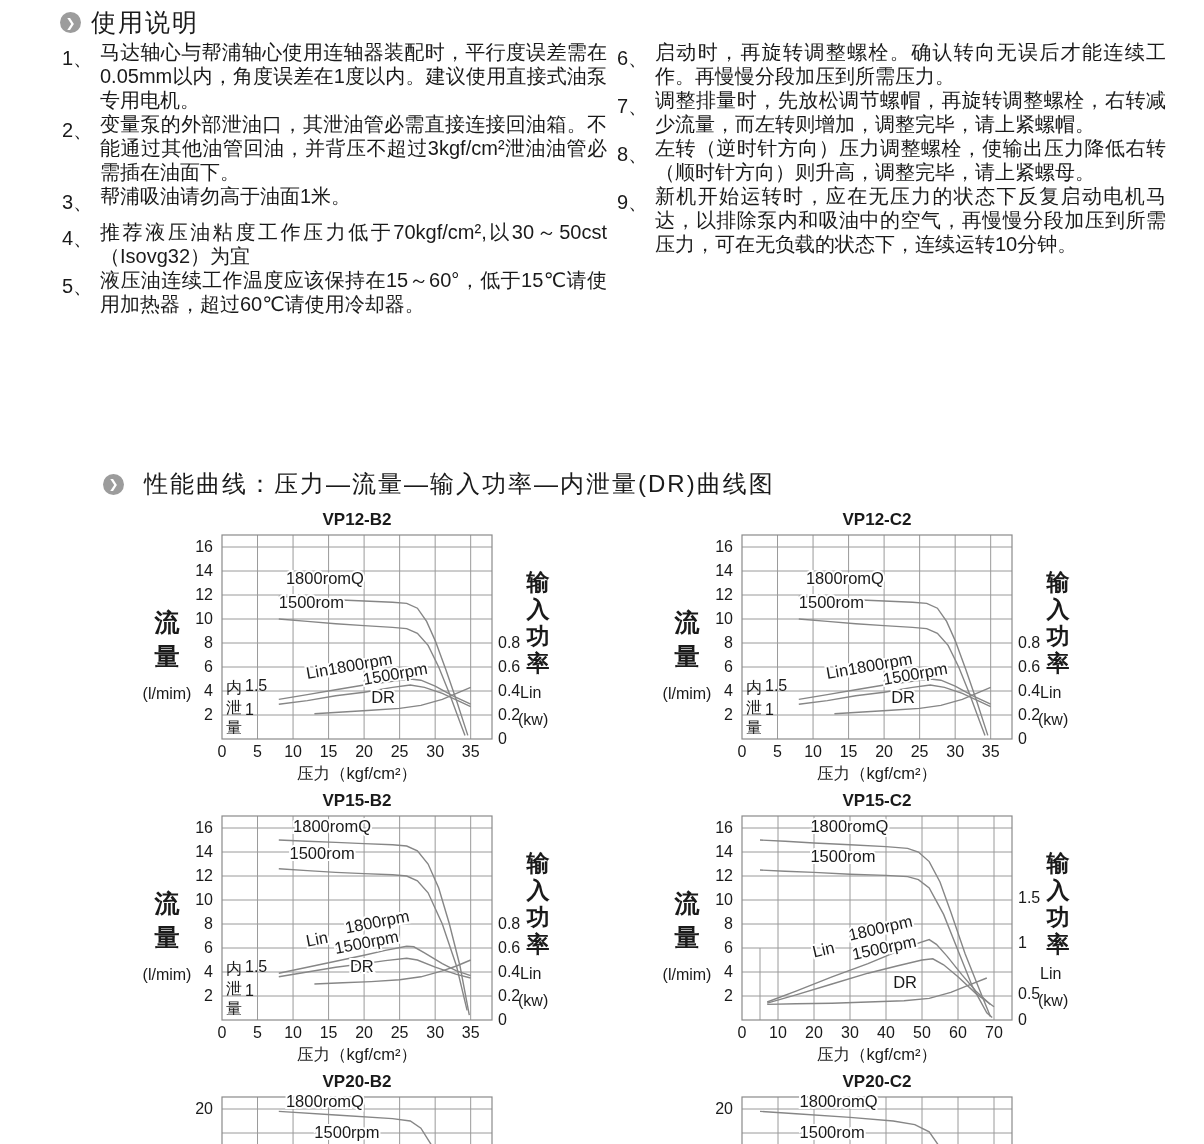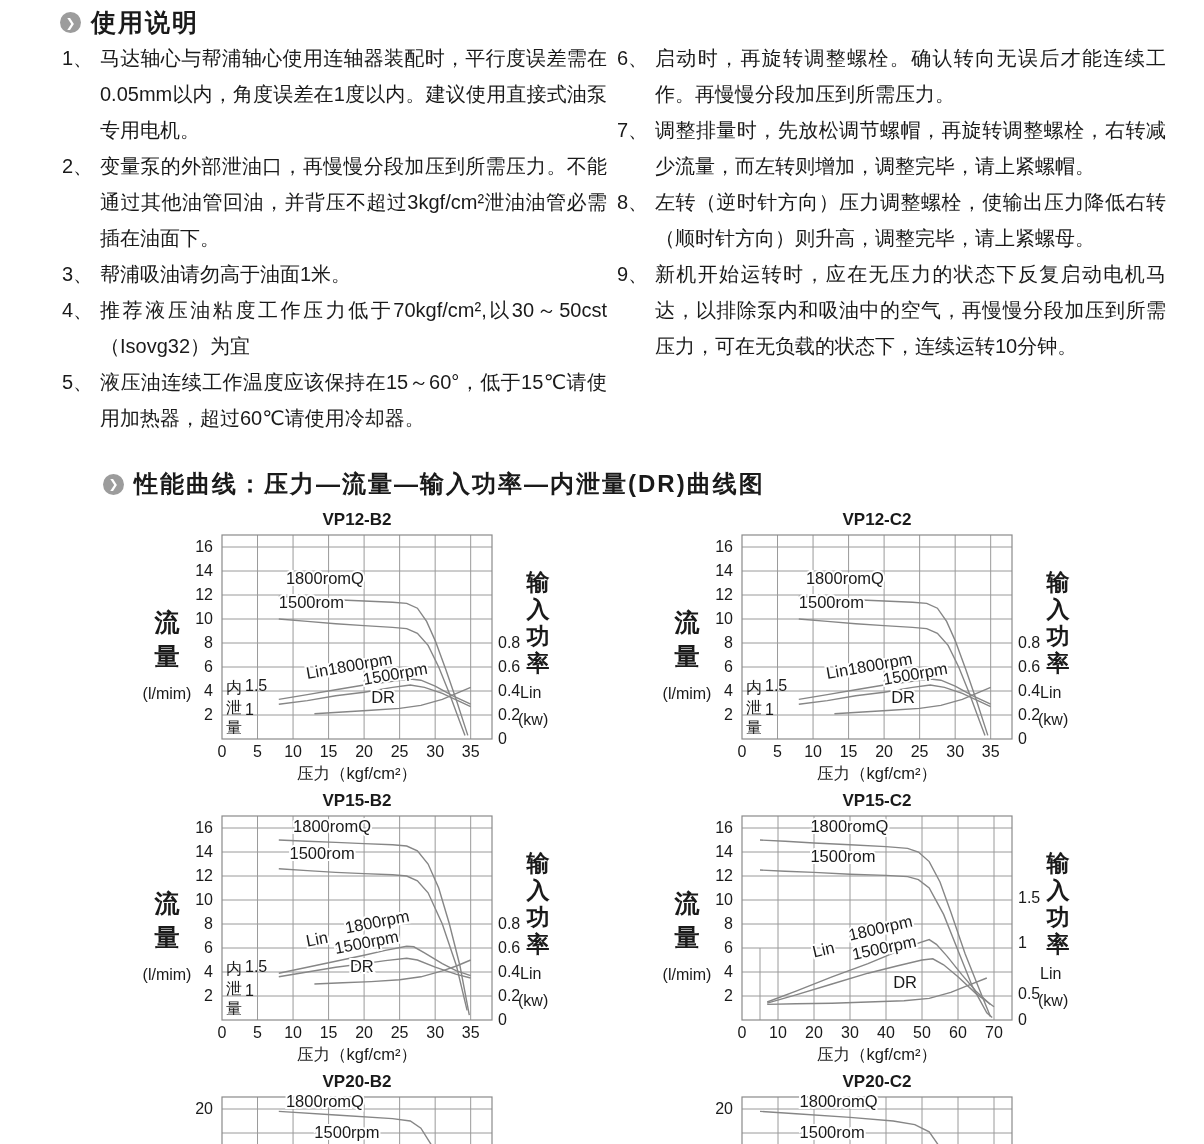--- a/index.html
+++ b/index.html
@@ -2,33 +2,33 @@
 <html><head>
 <meta charset="utf-8">
 <style>
   html,body{margin:0;padding:0;}
   body{
     width:1204px;height:1144px;overflow:hidden;position:relative;
     background:#ffffff;color:#1a1a1a;
     font-family:"Liberation Sans","DejaVu Sans",sans-serif;
   }
   .hdr{position:absolute;display:flex;align-items:center;gap:10px;}
-  .hdr .ttl{font-size:25px;font-weight:bold;letter-spacing:2px;}
+  .hdr .ttl{font-size:25px;font-weight:normal;letter-spacing:2px;}
   .bullet{
     width:21px;height:21px;border-radius:50%;background:#9c9c9c;color:#fff;
     display:flex;align-items:center;justify-content:center;
     font-size:12px;font-weight:bold;flex:0 0 auto;
   }
   .col{position:absolute;top:40px;}
   .col-left{left:62px;width:545px;}
   .col-right{left:617px;width:549px;}
   .item{display:flex;align-items:flex-start;}
   .item .num{flex:0 0 38px;font-size:20px;line-height:36px;}
   .item .txt{
-    flex:1;font-size:20px;line-height:36px;
+    flex:1;font-size:20px;line-height:24px;
     text-align:justify;text-justify:inter-ideograph;
   }
   #charts svg{position:absolute;overflow:visible;}
   #charts text{fill:#1a1a1a;font-family:"Liberation Sans","DejaVu Sans",sans-serif;}
   .grid{stroke:#9a9a9a;stroke-width:1;}
   .frame{stroke:#8a8a8a;stroke-width:1.2;fill:none;}
   .curve{stroke:#868686;stroke-width:1.4;fill:none;}
   text.ctitle{font-size:17px;font-weight:bold;text-anchor:middle;}
   text.tick{font-size:16px;}
   text.clabel{font-size:16.5px;paint-order:stroke;stroke:#ffffff;stroke-width:4px;}
@@ -45,21 +45,21 @@
   <span class="bullet">❯</span>
   <span class="ttl">使用说明</span>
 </div>
 <div class="col col-left" id="col0">
     <div class="item">
       <span class="num">1、</span>
       <div class="txt">马达轴心与帮浦轴心使用连轴器装配时，平行度误差需在0.05mm以内，角度误差在1度以内。建议使用直接式油泵专用电机。</div>
     </div>
     <div class="item">
       <span class="num">2、</span>
-      <div class="txt">变量泵的外部泄油口，再慢慢分段加压到所需压力。不能通过其他油管回油，并背压不超过3kgf/cm²泄油油管必需插在油面下。</div>
+      <div class="txt">变量泵的外部泄油口，其泄油管必需直接连接回油箱。不能通过其他油管回油，并背压不超过3kgf/cm²泄油油管必需插在油面下。</div>
     </div>
     <div class="item">
       <span class="num">3、</span>
       <div class="txt">帮浦吸油请勿高于油面1米。</div>
     </div>
     <div class="item">
       <span class="num">4、</span>
       <div class="txt">推荐液压油粘度工作压力低于70kgf/cm²,以30～50cst（Isovg32）为宜</div>
     </div>
     <div class="item">
@@ -81,21 +81,21 @@
       <div class="txt">左转（逆时针方向）压力调整螺栓，使输出压力降低右转（顺时针方向）则升高，调整完毕，请上紧螺母。</div>
     </div>
     <div class="item">
       <span class="num">9、</span>
       <div class="txt">新机开始运转时，应在无压力的状态下反复启动电机马达，以排除泵内和吸油中的空气，再慢慢分段加压到所需压力，可在无负载的状态下，连续运转10分钟。</div>
     </div>
   </div>
 
 <div class="hdr" style="left:103px;top:468px;">
   <span class="bullet">❯</span>
-  <span class="ttl" style="font-size:24px;">性能曲线：压力—流量—输入功率—内泄量(DR)曲线图</span>
+  <span class="ttl" style="font-size:24px;margin-left:10px;">性能曲线：压力—流量—输入功率—内泄量(DR)曲线图</span>
 </div>
 <div id="charts">
     <svg width="480" height="292" viewBox="0 0 480 292" style="left:122px;top:507px">
       <line x1="135.5263157894737" y1="28" x2="135.5263157894737" y2="232" class="grid"></line>
       <line x1="171.05263157894737" y1="28" x2="171.05263157894737" y2="232" class="grid"></line>
       <line x1="206.57894736842104" y1="28" x2="206.57894736842104" y2="232" class="grid"></line>
       <line x1="242.10526315789474" y1="28" x2="242.10526315789474" y2="232" class="grid"></line>
       <line x1="277.63157894736844" y1="28" x2="277.63157894736844" y2="232" class="grid"></line>
       <line x1="313.1578947368421" y1="28" x2="313.1578947368421" y2="232" class="grid"></line>
       <line x1="348.6842105263158" y1="28" x2="348.6842105263158" y2="232" class="grid"></line>

